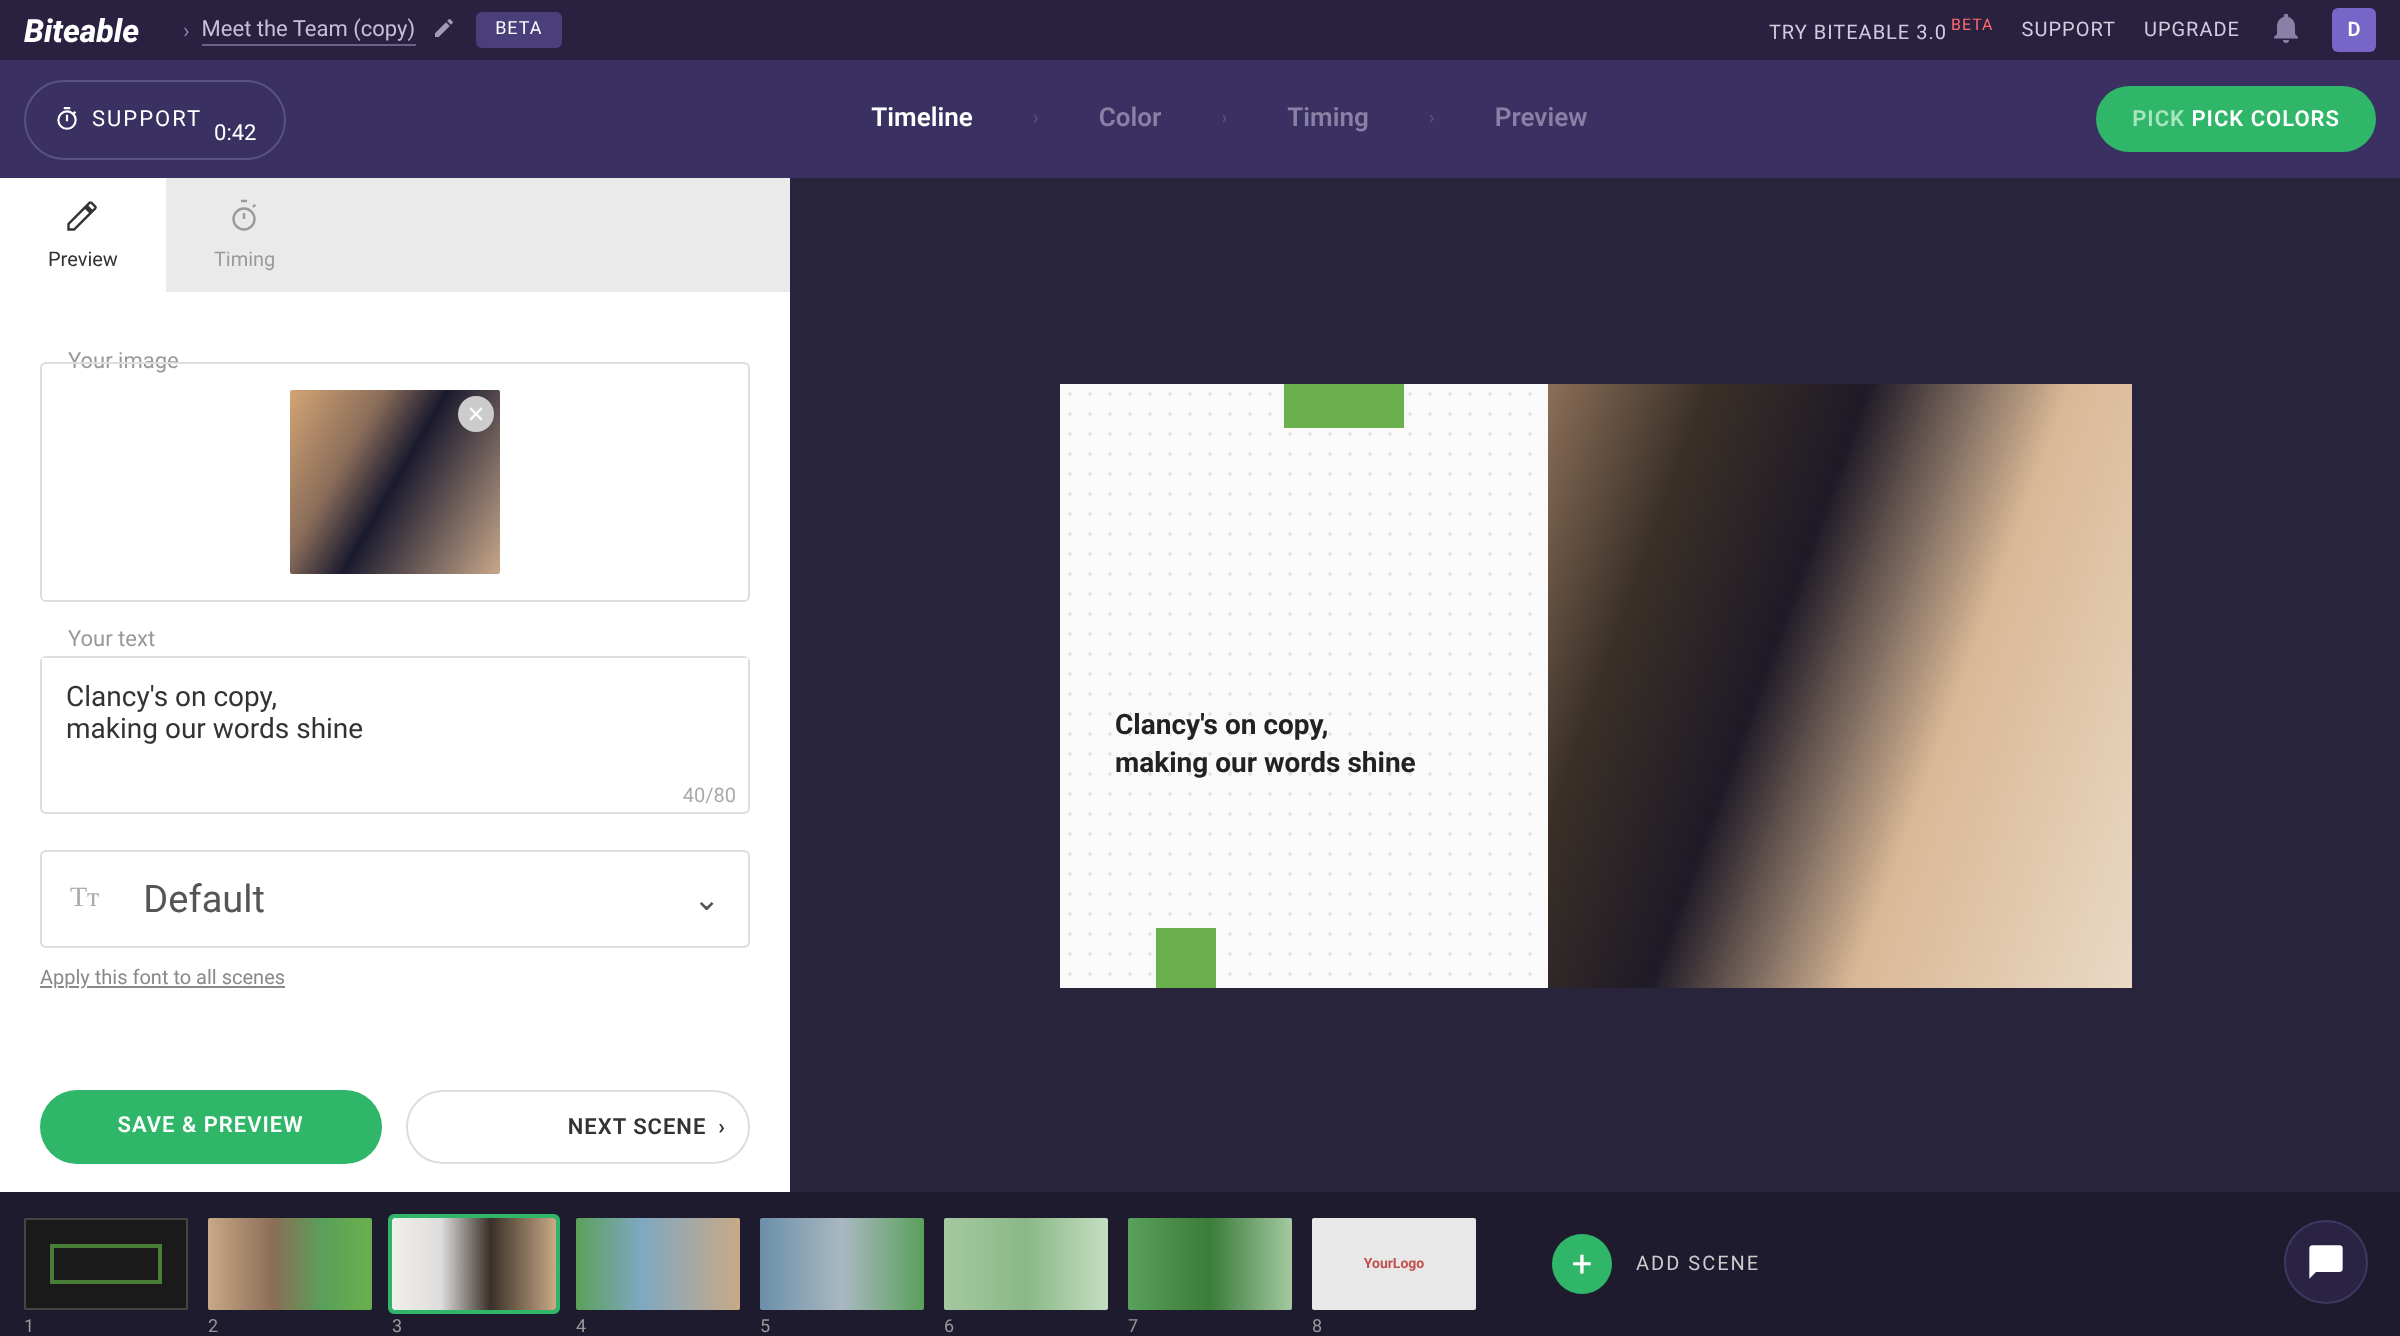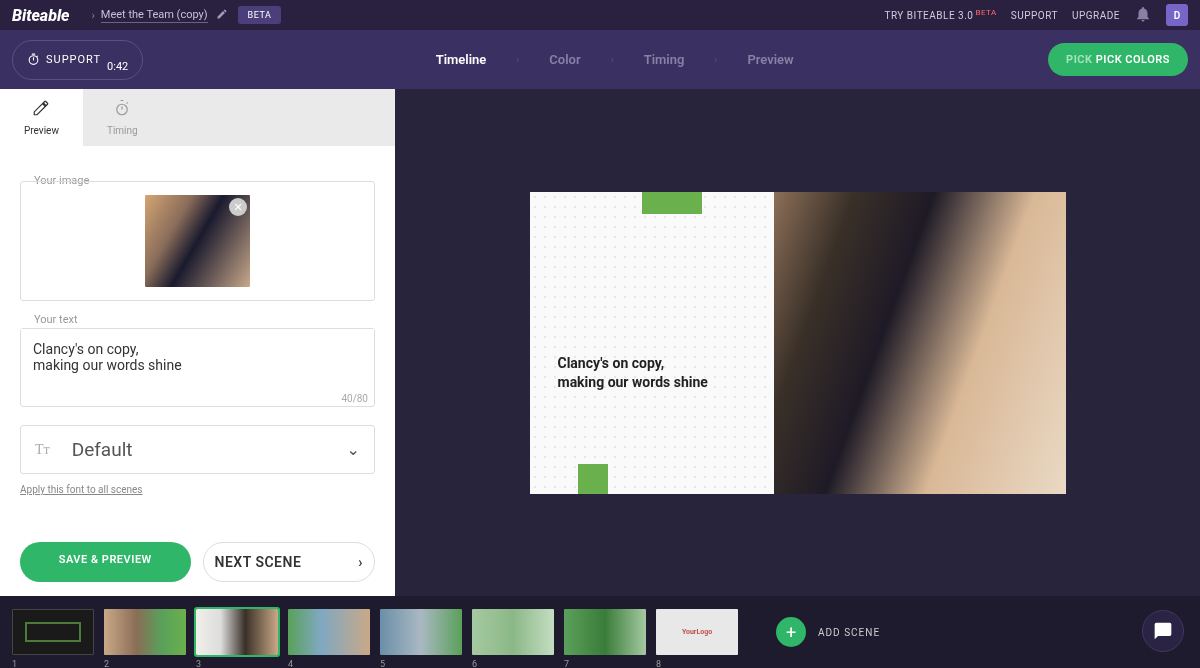--- a/index.html
+++ b/index.html
@@ -45,21 +45,21 @@
 .text-box { border: 1px solid #ddd; border-radius: 3px; margin-top: 8px; }
 .text-area { width: 100%; border: none; padding: 12px; font-size: 14px; color: #333; resize: none; height: 58px; font-family: inherit; outline: none; }
 .char-count { text-align: right; font-size: 10px; color: #aaa; padding: 2px 6px 2px 0; }
 .font-sel { border: 1px solid #ddd; border-radius: 3px; padding: 12px 14px; margin-top: 18px; display: flex; align-items: center; gap: 22px; cursor: pointer; }
 .font-ic { color: #aaa; font-size: 14px; font-family: serif; }
 .font-name { font-size: 19px; color: #555; flex: 1; }
 .chev { color: #555; }
 .apply-link { font-size: 10px; color: #888; text-decoration: underline; margin-top: 10px; display: inline-block; cursor: pointer; }
 .panel-actions { padding: 14px 20px; display: flex; gap: 12px; background: #fff; }
 .btn-save { flex: 1; background: #2fb668; color: #fff; padding: 11px; border-radius: 20px; font-size: 11px; font-weight: 600; letter-spacing: 0.5px; text-align: center; cursor: pointer; }
-.btn-next { flex: 1; background: #fff; border: 1px solid #ddd; color: #333; padding: 11px; border-radius: 20px; font-size: 14px; font-weight: 600; letter-spacing: 0.5px; text-align: center; cursor: pointer; display: flex; align-items: center; justify-content: space-between; gap: 6px; }
+.btn-next { flex: 1; background: #fff; border: 1px solid #ddd; color: #333; padding: 11px; border-radius: 20px; font-size: 11px; font-weight: 600; letter-spacing: 0.5px; text-align: center; cursor: pointer; display: flex; align-items: center; justify-content: flex-end; gap: 6px; }
 
 .canvas { flex: 1; background: #28243b; display: flex; align-items: center; justify-content: center; }
 .scene { width: 536px; height: 302px; background: #fff; display: flex; position: relative; }
 .scene-left { width: 244px; background: #fafafa; background-image: radial-gradient(#e5e5e5 1px, transparent 1px); background-size: 10px 10px; position: relative; padding: 28px; display: flex; flex-direction: column; justify-content: center; }
 .green1 { position: absolute; top: 0; left: 112px; width: 60px; height: 22px; background: #6ab04c; }
 .green2 { position: absolute; bottom: 0; left: 48px; width: 30px; height: 30px; background: #6ab04c; }
 .scene-text { font-size: 14px; font-weight: 700; color: #222; margin-top: 60px; line-height: 1.35; white-space: pre-line; }
 .scene-right { flex: 1; background: linear-gradient(110deg,#8c6f58 0%,#3a3028 20%,#1e1a26 40%,#d9b896 65%,#ead9c5 100%); }
 
 

